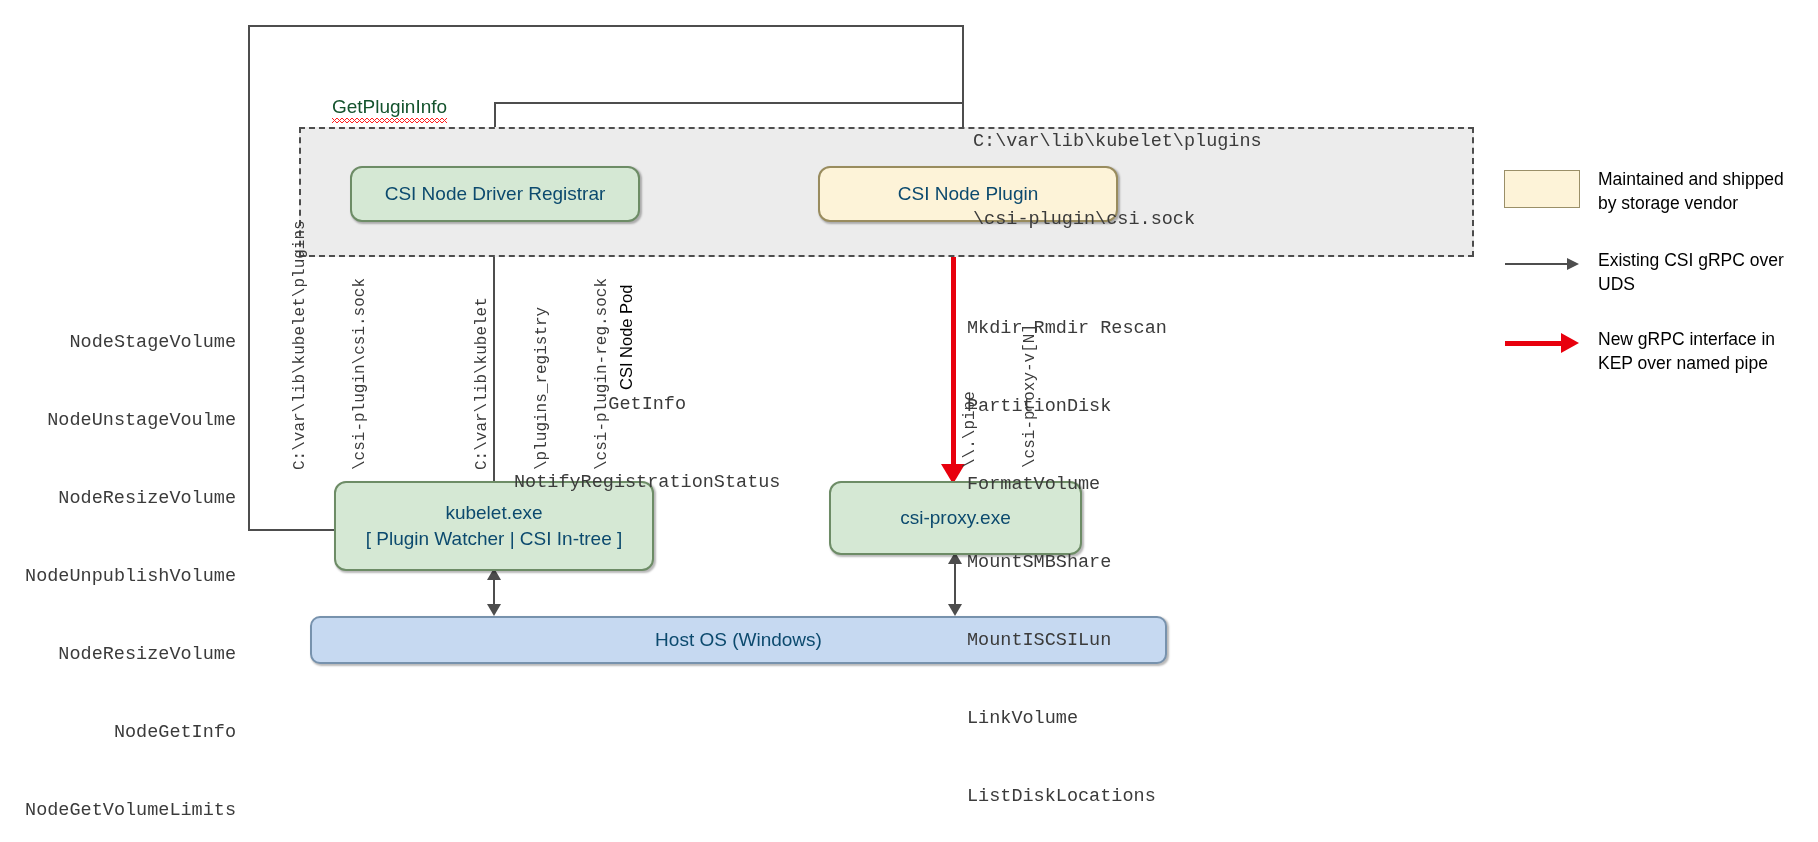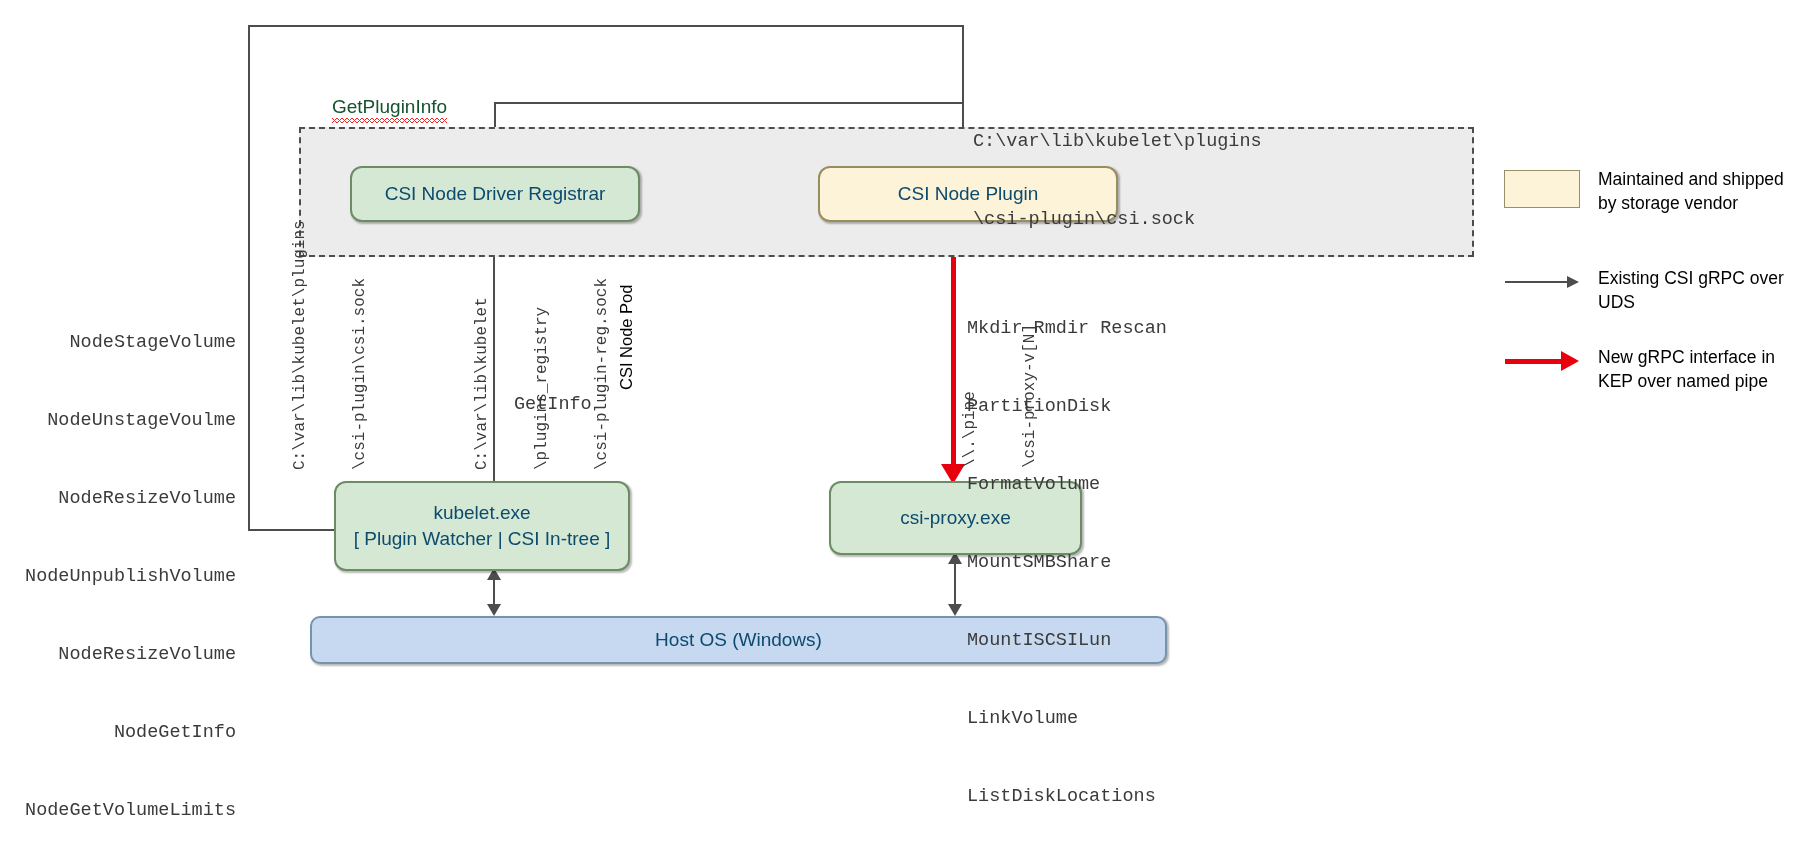--- a/index.html
+++ b/index.html
@@ -74,21 +74,21 @@
     line-height: 26px;
     color: #0c4a6e;
     box-shadow: 1.5px 1.5px 2px rgba(0,0,0,0.28);
   }
   .green { background: #d5e8d4; border-color: #6d8c66; }
   .yellow { background: #fdf3d8; border-color: #998c5e; }
   .blue  { background: #c6d9f1; border-color: #7792ad; border-radius: 10px; }
 
   #box-registrar { left: 350px; top: 166px; width: 290px; height: 56px; }
   #box-nodeplugin { left: 806px; top: 166px; width: 300px; height: 56px; margin-left: 12px; }
-  #box-kubelet   { left: 334px; top: 481px; width: 296px; height: 90px; }
+  #box-kubelet   { left: 334px; top: 481px; width: 320px; height: 90px; }
   #box-csiproxy  { left: 829px; top: 481px; width: 253px; height: 74px; }
   #box-hostos    { left: 310px; top: 616px; width: 857px; height: 48px; font-size: 19px; }
 
   
   .ln {
     position: absolute;
     background: #4d4d4d;
   }
   .lnv { width: 2px; }
   .lnh { height: 2px; }
@@ -292,20 +292,21 @@
     <div>NodeResizeVolume</div>
     <div>NodeUnpublishVolume</div>
     <div>NodeResizeVolume</div>
     <div>NodeGetInfo</div>
     <div>NodeGetVolumeLimits</div>
     
   </div>
 
   <div id="registrar-calls" class="txt mono">
     <div>GetInfo</div>
+    <div>NotifyRegistrationStatus</div>
   </div>
 
   <div id="csiproxy-apis" class="txt mono">
     <div>Mkdir Rmdir Rescan</div>
     <div>PartitionDisk</div>
     <div>FormatVolume</div>
     <div>MountSMBShare</div>
     <div>MountISCSILun</div>
     <div>LinkVolume</div>
     <div>ListDiskLocations</div>
@@ -332,21 +333,21 @@
   <div id="legend">
 
 
     <div class="legend-row">
       <div class="legend-key">
         <div class="legend-swatch yellow"></div>
       </div>
       <div class="legend-text">Maintained and shipped by storage vendor</div>
     </div>
 
-    <div class="legend-row" style="margin-top:52px;justify-content:space-between;">
+    <div class="legend-row" style="margin-top:34px;justify-content:space-between;">
       <div class="legend-key">
         <div class="legend-arrow-wrap">
           <div class="legend-arrow-grey-line"></div>
           <div class="legend-arrow-grey-head"></div>
         </div>
       </div>
       <div class="legend-text">Existing CSI gRPC over UDS</div>
     </div>
 
     <div class="legend-row" style="margin-top:21px;">

